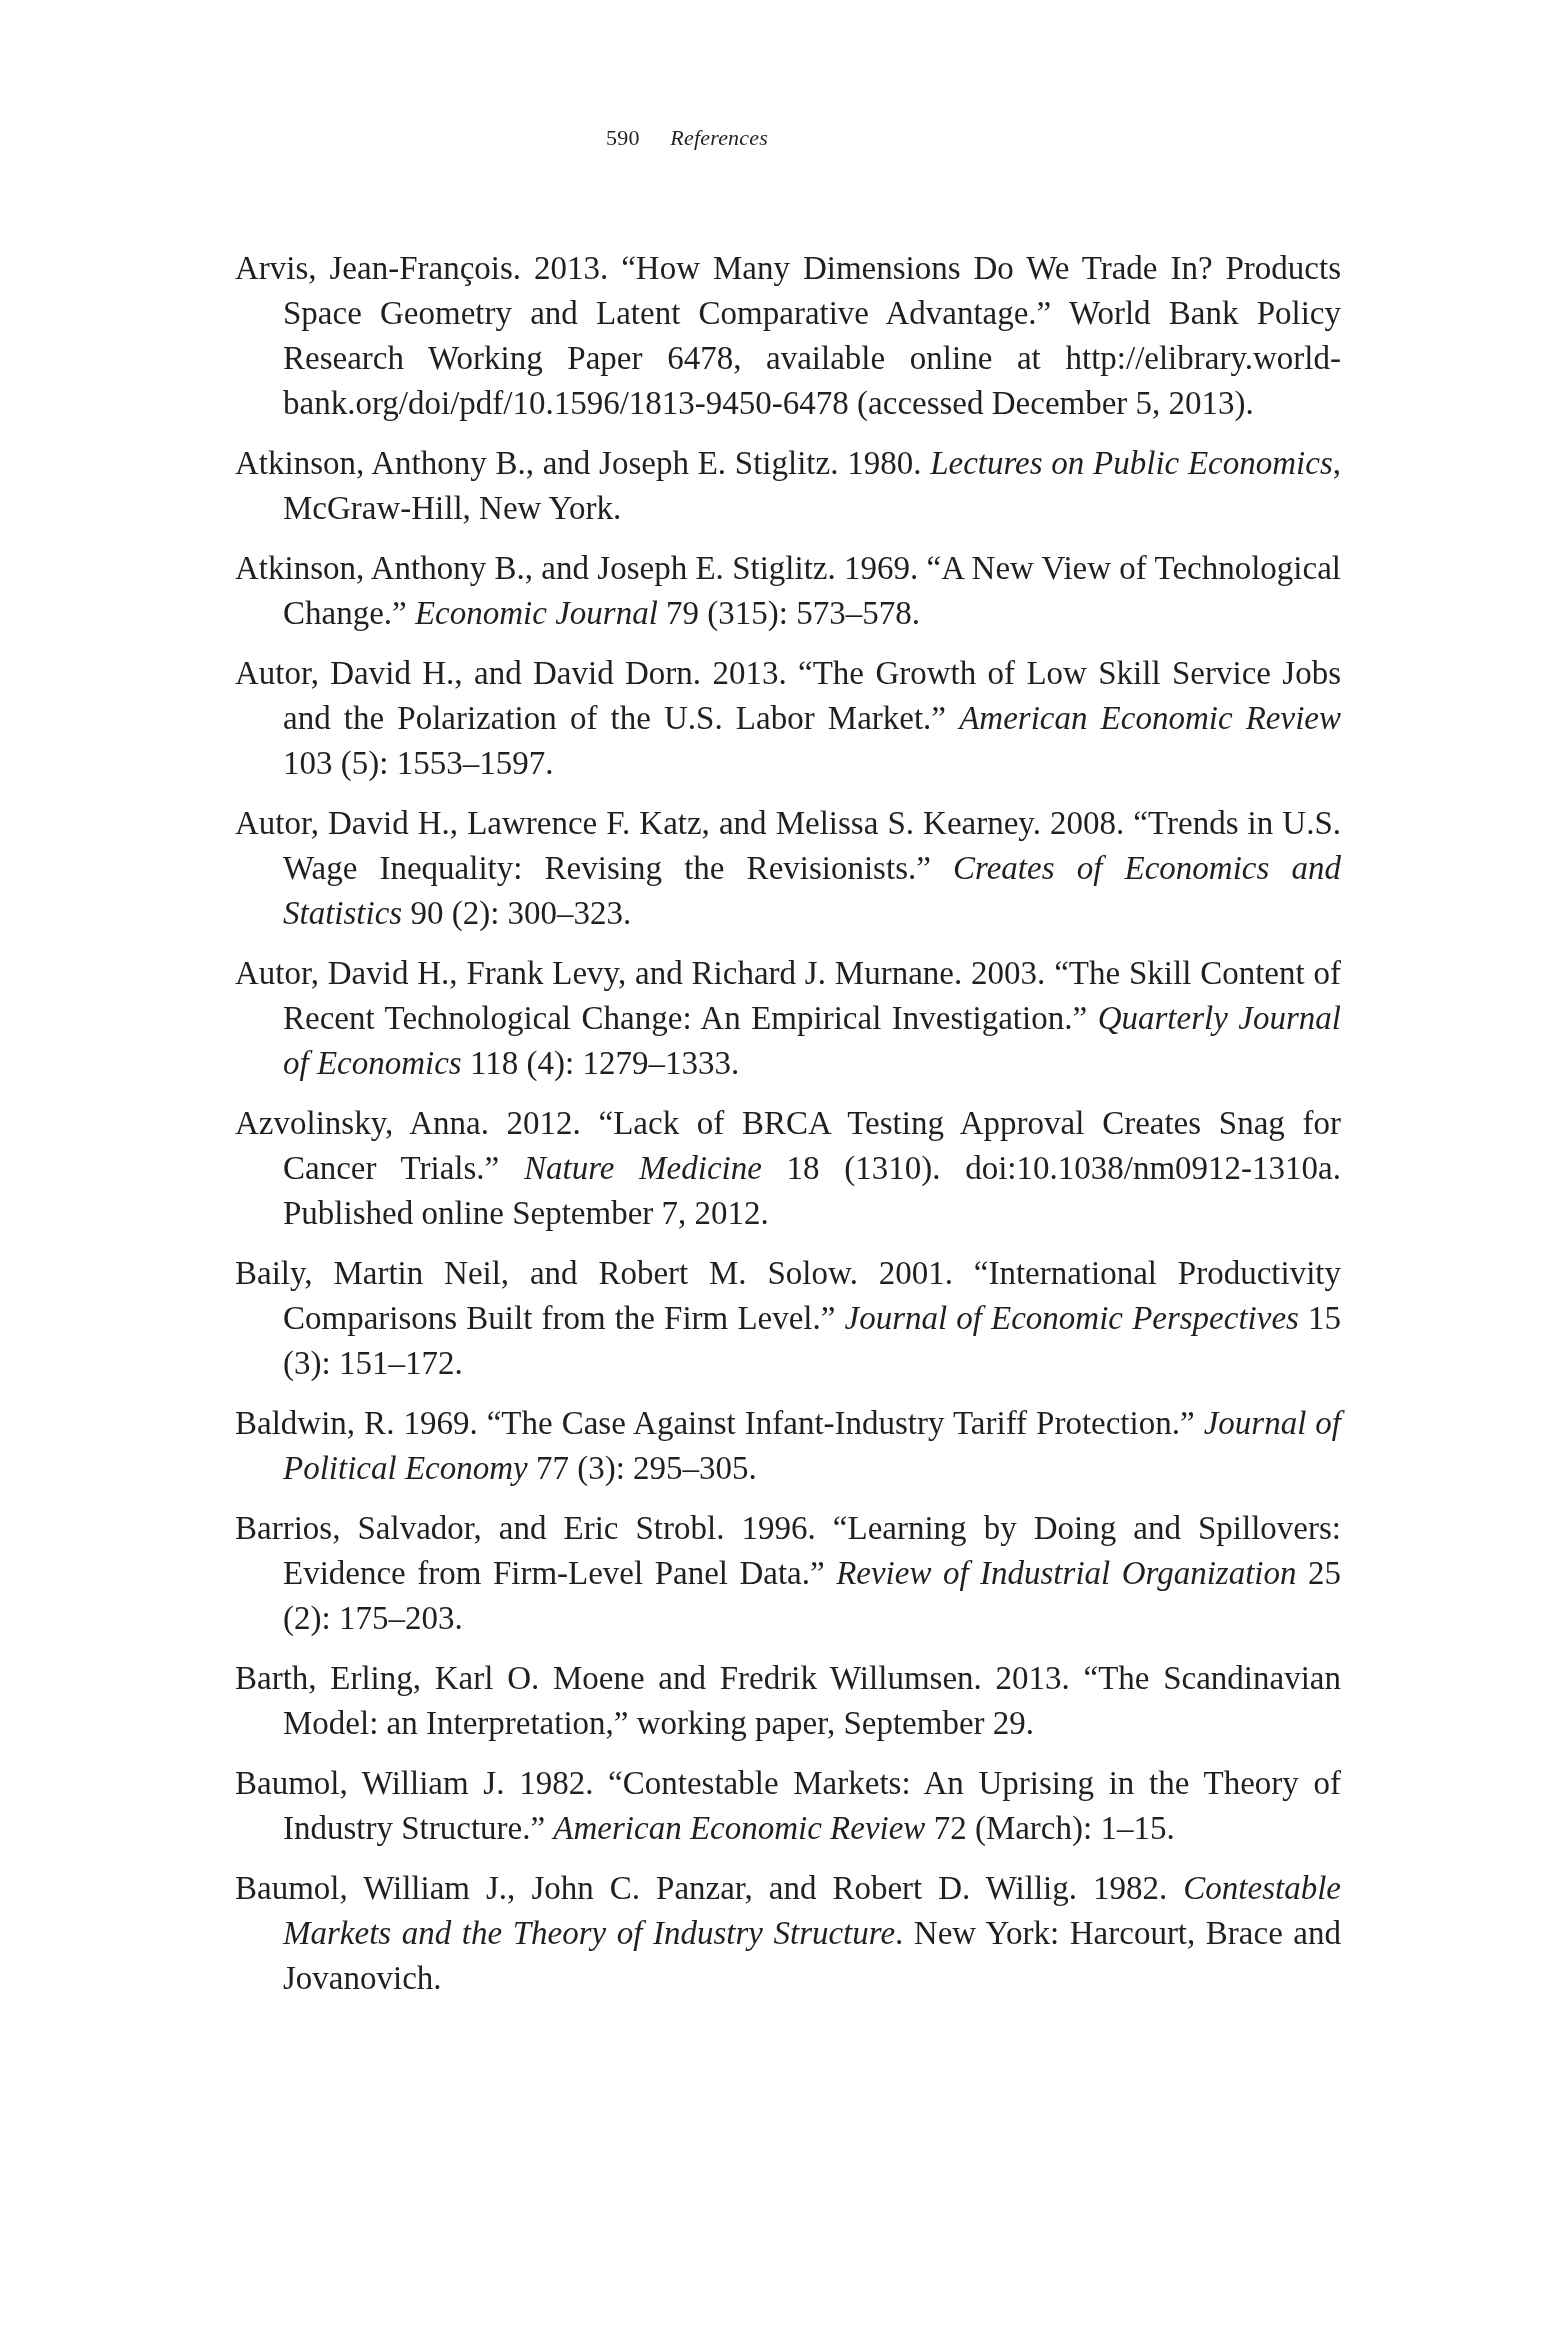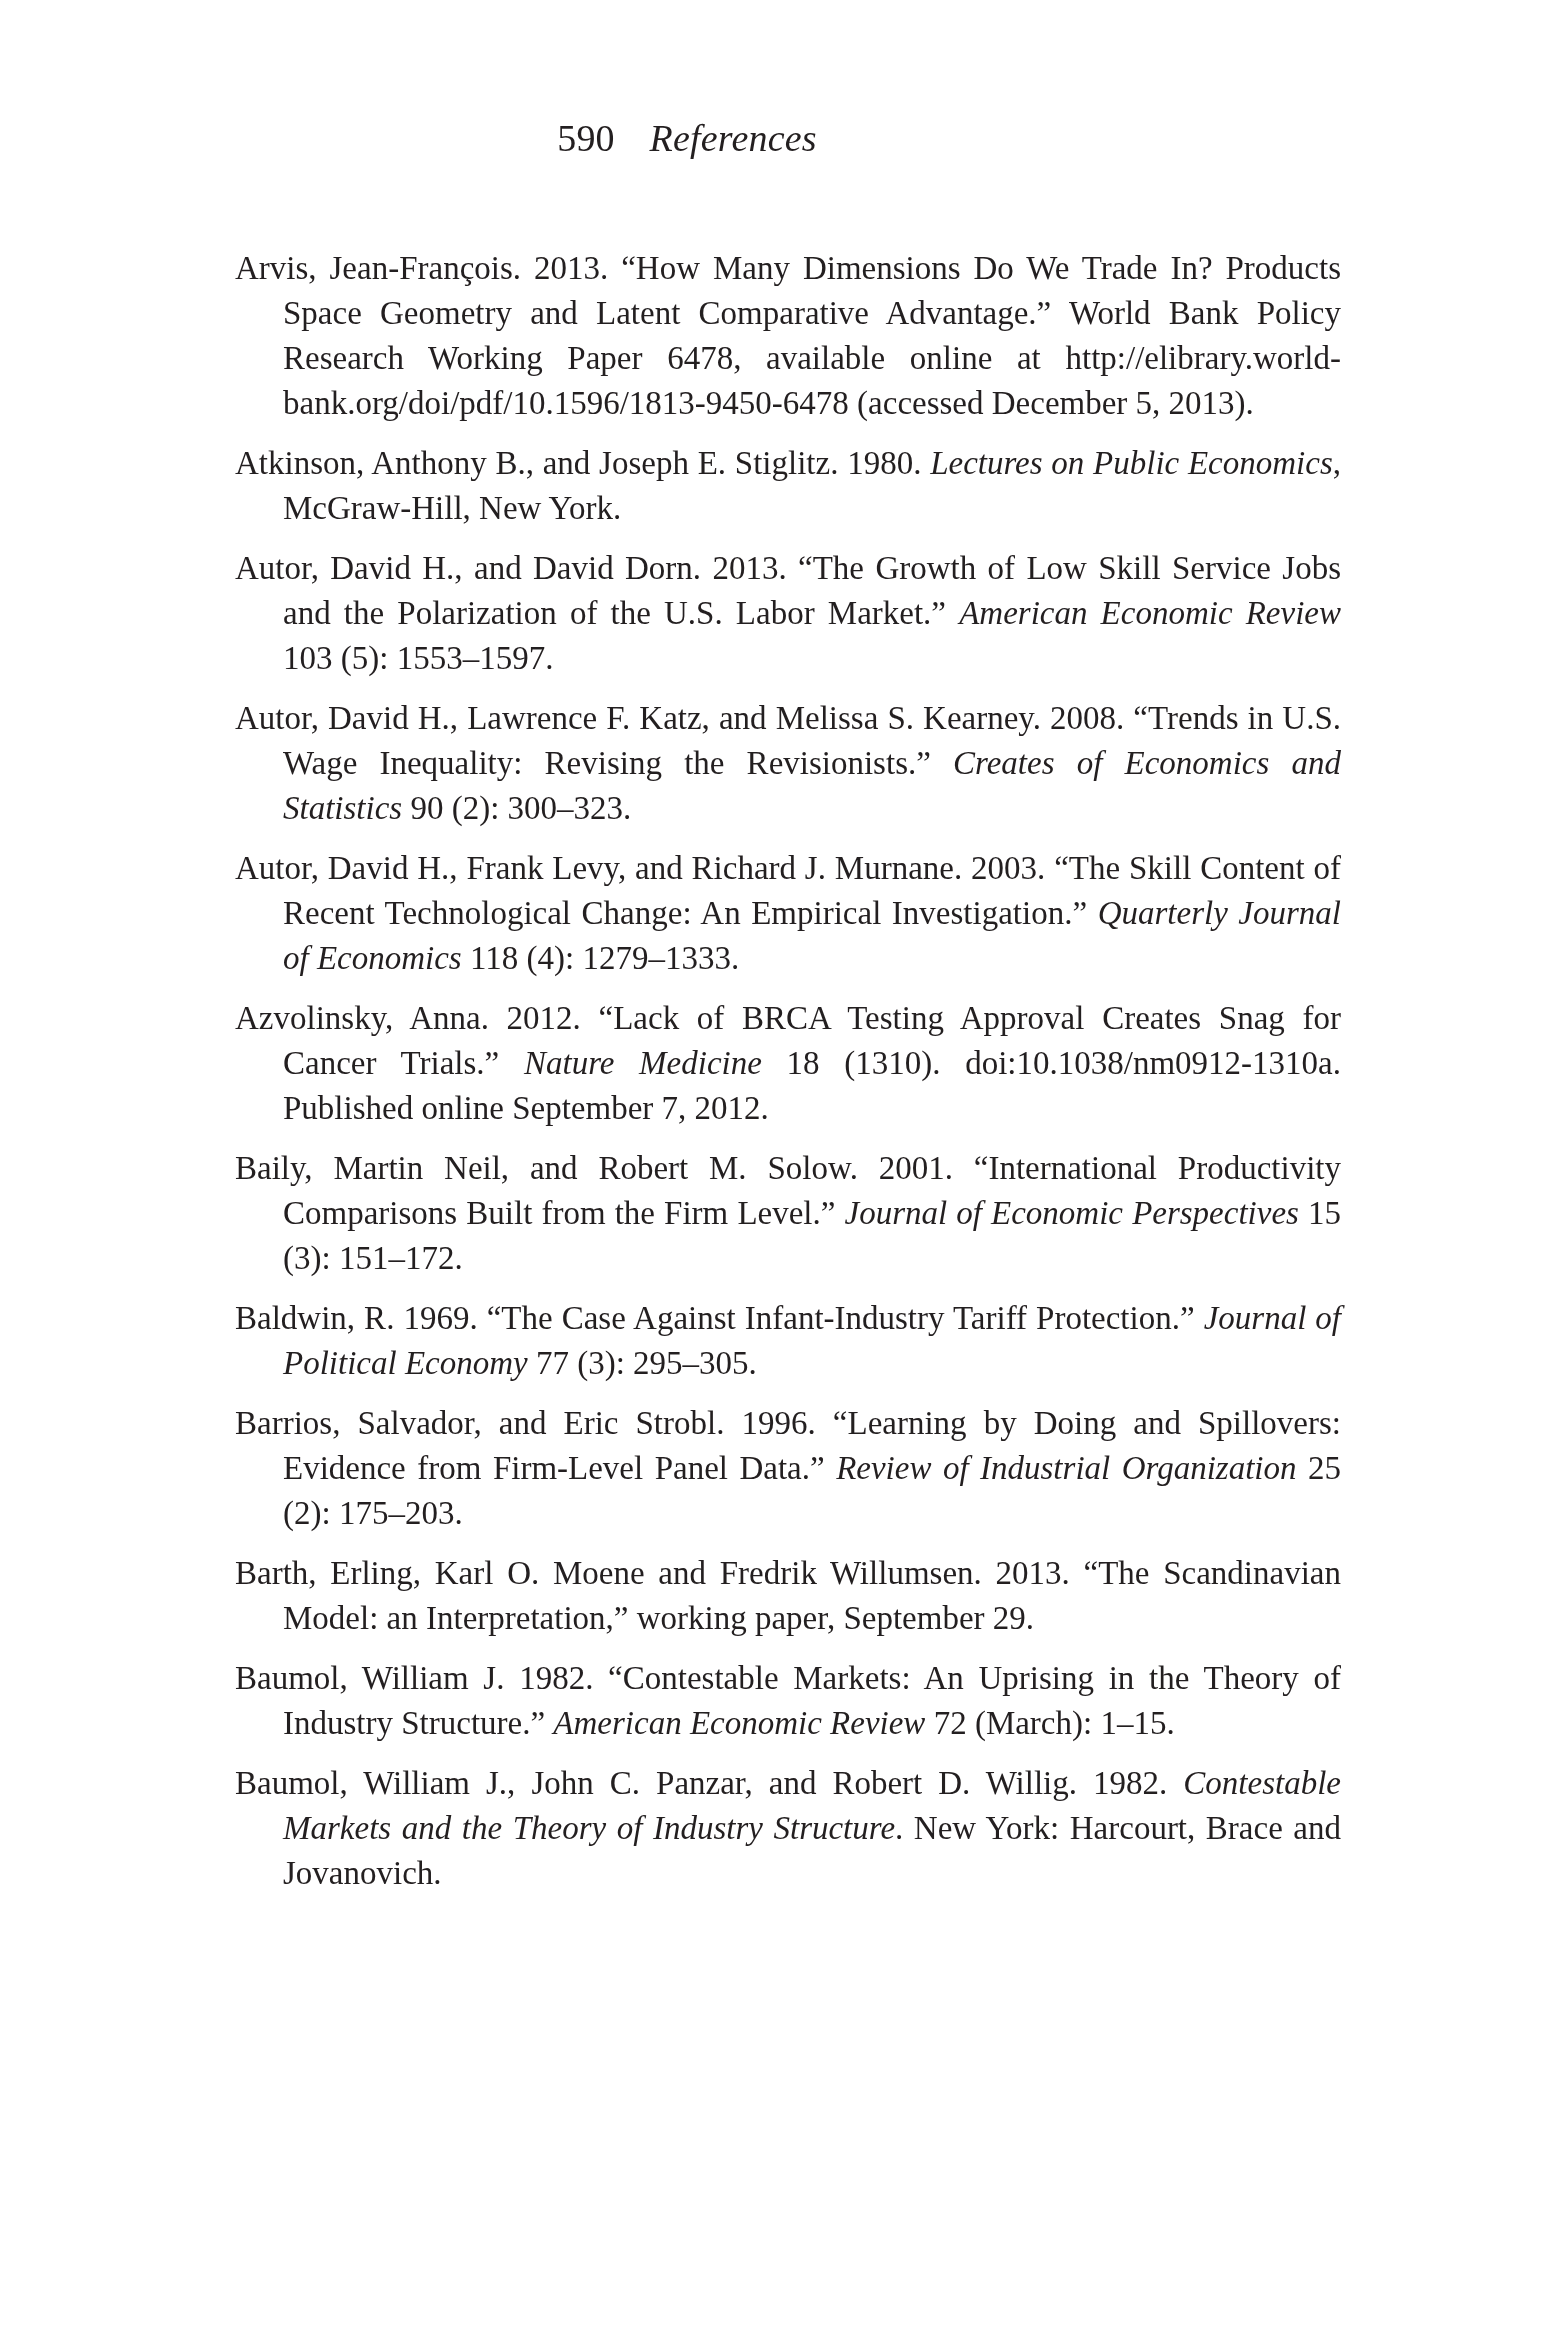--- a/index.html
+++ b/index.html
@@ -14,21 +14,21 @@
       overflow: hidden;
       font-family: "Liberation Serif", "DejaVu Serif", serif;
       color: #231f20;
     }
     .running-head {
       position: absolute;
       top: 115px;
       left: 0;
       width: 1374px;
       text-align: center;
-      font-size: 38px;
+      font-size: 22px;
       line-height: 46px;
       letter-spacing: 0.2px;
     }
     .running-head .page-num {
       margin-right: 25px;
     }
     .running-head .section {
       font-style: italic;
     }
     .refs {
@@ -57,20 +57,21 @@
 <body>
 
 <div class="running-head">
   <span class="page-num">590</span>
   <span class="section">References</span>
 </div>
 
 <ul class="refs" id="refs">
     <li class="ref"><span>Arvis, Jean-François. 2013. “How Many Dimensions Do We Trade In? Products Space Geometry and Latent Comparative Advantage.” World Bank Policy Research Working Paper 6478, available online at http://elibrary.world-bank.org/doi/pdf/10.1596/1813-9450-6478 (accessed December 5, 2013).</span></li>
     <li class="ref"><span>Atkinson, Anthony B., and Joseph E. Stiglitz. 1980. </span><i>Lectures on Public Economics</i><span>, McGraw-Hill, New York.</span></li>
+    <li class="ref"><span>Atkinson, Anthony B., and Joseph E. Stiglitz. 1969. “A New View of Technological Change.” </span><i>Economic Journal</i><span> 79 (315): 573–578.</span></li>
     <li class="ref"><span>Autor, David H., and David Dorn. 2013. “The Growth of Low Skill Service Jobs and the Polarization of the U.S. Labor Market.” </span><i>American Economic Review</i><span> 103 (5): 1553–1597.</span></li>
     <li class="ref"><span>Autor, David H., Lawrence F. Katz, and Melissa S. Kearney. 2008. “Trends in U.S. Wage Inequality: Revising the Revisionists.” </span><i>Creates of Economics and Statistics</i><span> 90 (2): 300–323.</span></li>
     <li class="ref"><span>Autor, David H., Frank Levy, and Richard J. Murnane. 2003. “The Skill Content of Recent Technological Change: An Empirical Investigation.” </span><i>Quarterly Journal of Economics</i><span> 118 (4): 1279–1333.</span></li>
     <li class="ref"><span>Azvolinsky, Anna. 2012. “Lack of BRCA Testing Approval Creates Snag for Cancer Trials.” </span><i>Nature Medicine</i><span> 18 (1310). doi:10.1038/nm0912-1310a. Published online September 7, 2012.</span></li>
     <li class="ref"><span>Baily, Martin Neil, and Robert M. Solow. 2001. “International Productivity Comparisons Built from the Firm Level.” </span><i>Journal of Economic Perspectives</i><span> 15 (3): 151–172.</span></li>
     <li class="ref"><span>Baldwin, R. 1969. “The Case Against Infant-Industry Tariff Protection.” </span><i>Journal of Political Economy</i><span> 77 (3): 295–305.</span></li>
     <li class="ref"><span>Barrios, Salvador, and Eric Strobl. 1996. “Learning by Doing and Spillovers: Evidence from Firm-Level Panel Data.” </span><i>Review of Industrial Organization</i><span> 25 (2): 175–203.</span></li>
     <li class="ref"><span>Barth, Erling, Karl O. Moene and Fredrik Willumsen. 2013. “The Scandinavian Model: an Interpretation,” working paper, September 29.</span></li>
     <li class="ref"><span>Baumol, William J. 1982. “Contestable Markets: An Uprising in the Theory of Industry Structure.” </span><i>American Economic Review</i><span> 72 (March): 1–15.</span></li>
     <li class="ref"><span>Baumol, William J., John C. Panzar, and Robert D. Willig. 1982. </span><i>Contestable Markets and the Theory of Industry Structure</i><span>. New York: Harcourt, Brace and Jovanovich.</span></li>

